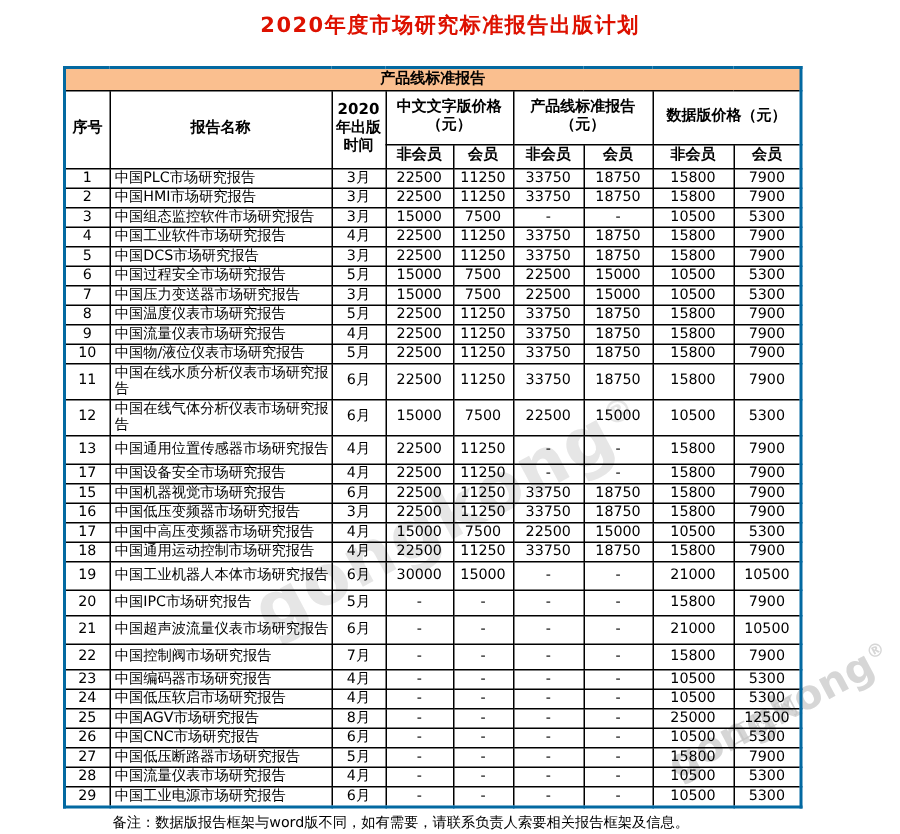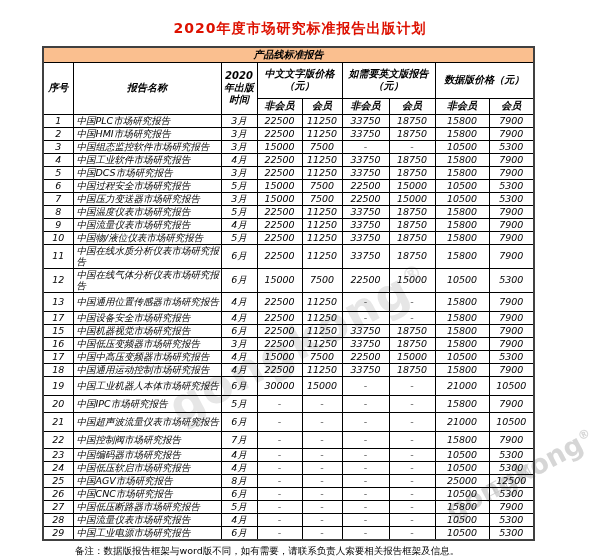--- a/index.html
+++ b/index.html
@@ -4,36 +4,35 @@
 <style>
   * { margin: 0; padding: 0; box-sizing: border-box; }
   html, body { width: 600px; height: 556px; background: #ffffff; overflow: hidden; }
   body { font-family: "DejaVu Sans", "Liberation Sans", sans-serif; position: relative; color: #000; }
 
   .title {
     text-align: center;
     font-size: 14px;
     font-weight: bold;
     color: #dd1100;
-    padding-top: 20px;
+    padding-top: 8px;
     letter-spacing: 1px;
   }
 
   table.report {
     border-collapse: collapse;
     table-layout: fixed;
-    margin: 8px 0 0 42px;
+    margin: 18px 0 0 42px;
     width: 493px;
-    border: 2px solid #404040;
+    border: 2px solid #0369a1;
     font-size: 9.5px;
     line-height: 12px;
     position: relative;
     z-index: 2;
     background: transparent;
-    font-style: italic;
   }
   table.report th, table.report td {
     border: 1px solid #000;
     text-align: center;
     vertical-align: middle;
     padding: 0;
     overflow: hidden;
   }
   tr.band-row th {
     background: #fabf8f;
@@ -116,21 +115,21 @@
   </colgroup>
   <thead>
     <tr class="band-row">
       <th colspan="9">产品线标准报告</th>
     </tr>
     <tr class="main-head">
       <th rowspan="2">序号</th>
       <th rowspan="2">报告名称</th>
       <th rowspan="2">2020年出版时间</th>
       <th colspan="2">中文文字版价格（元）</th>
-      <th colspan="2">如需要英文版报告（元）</th>
+      <th colspan="2">产品线标准报告（元）</th>
       <th colspan="2">数据版价格（元）</th>
     </tr>
     <tr class="sub-head">
       <th>非会员</th>
       <th>会员</th>
       <th>非会员</th>
       <th>会员</th>
       <th>非会员</th>
       <th>会员</th>
     </tr>

